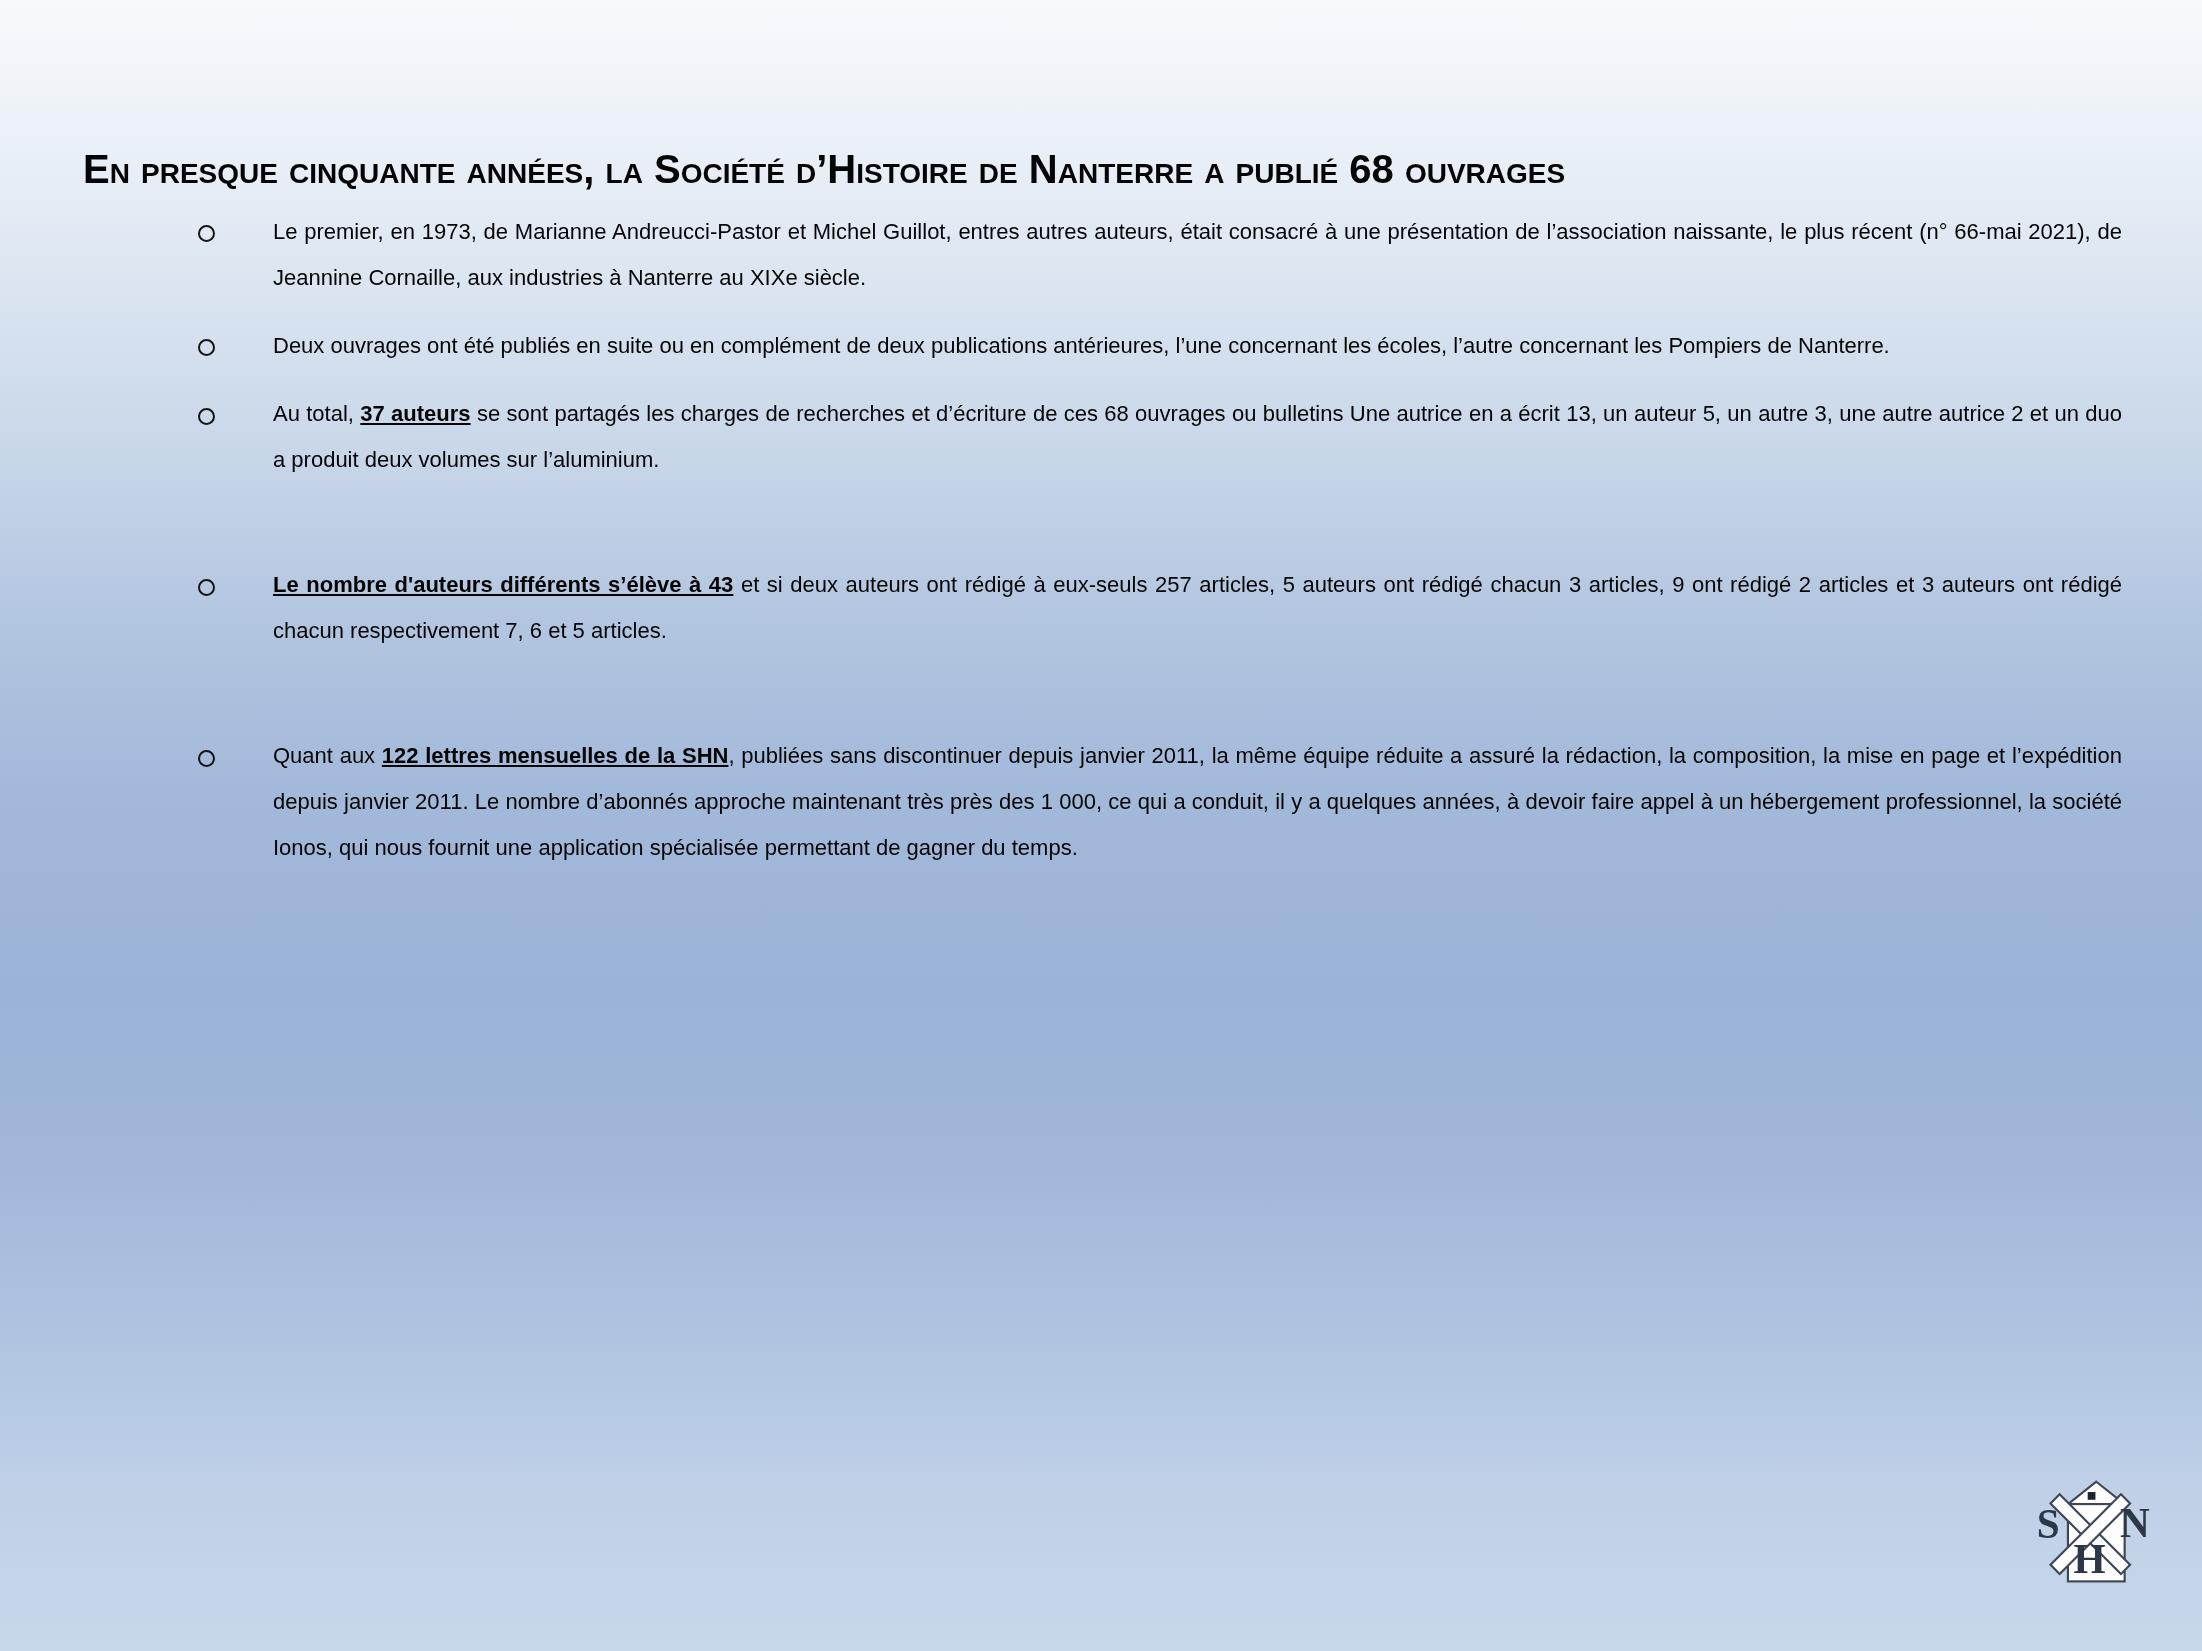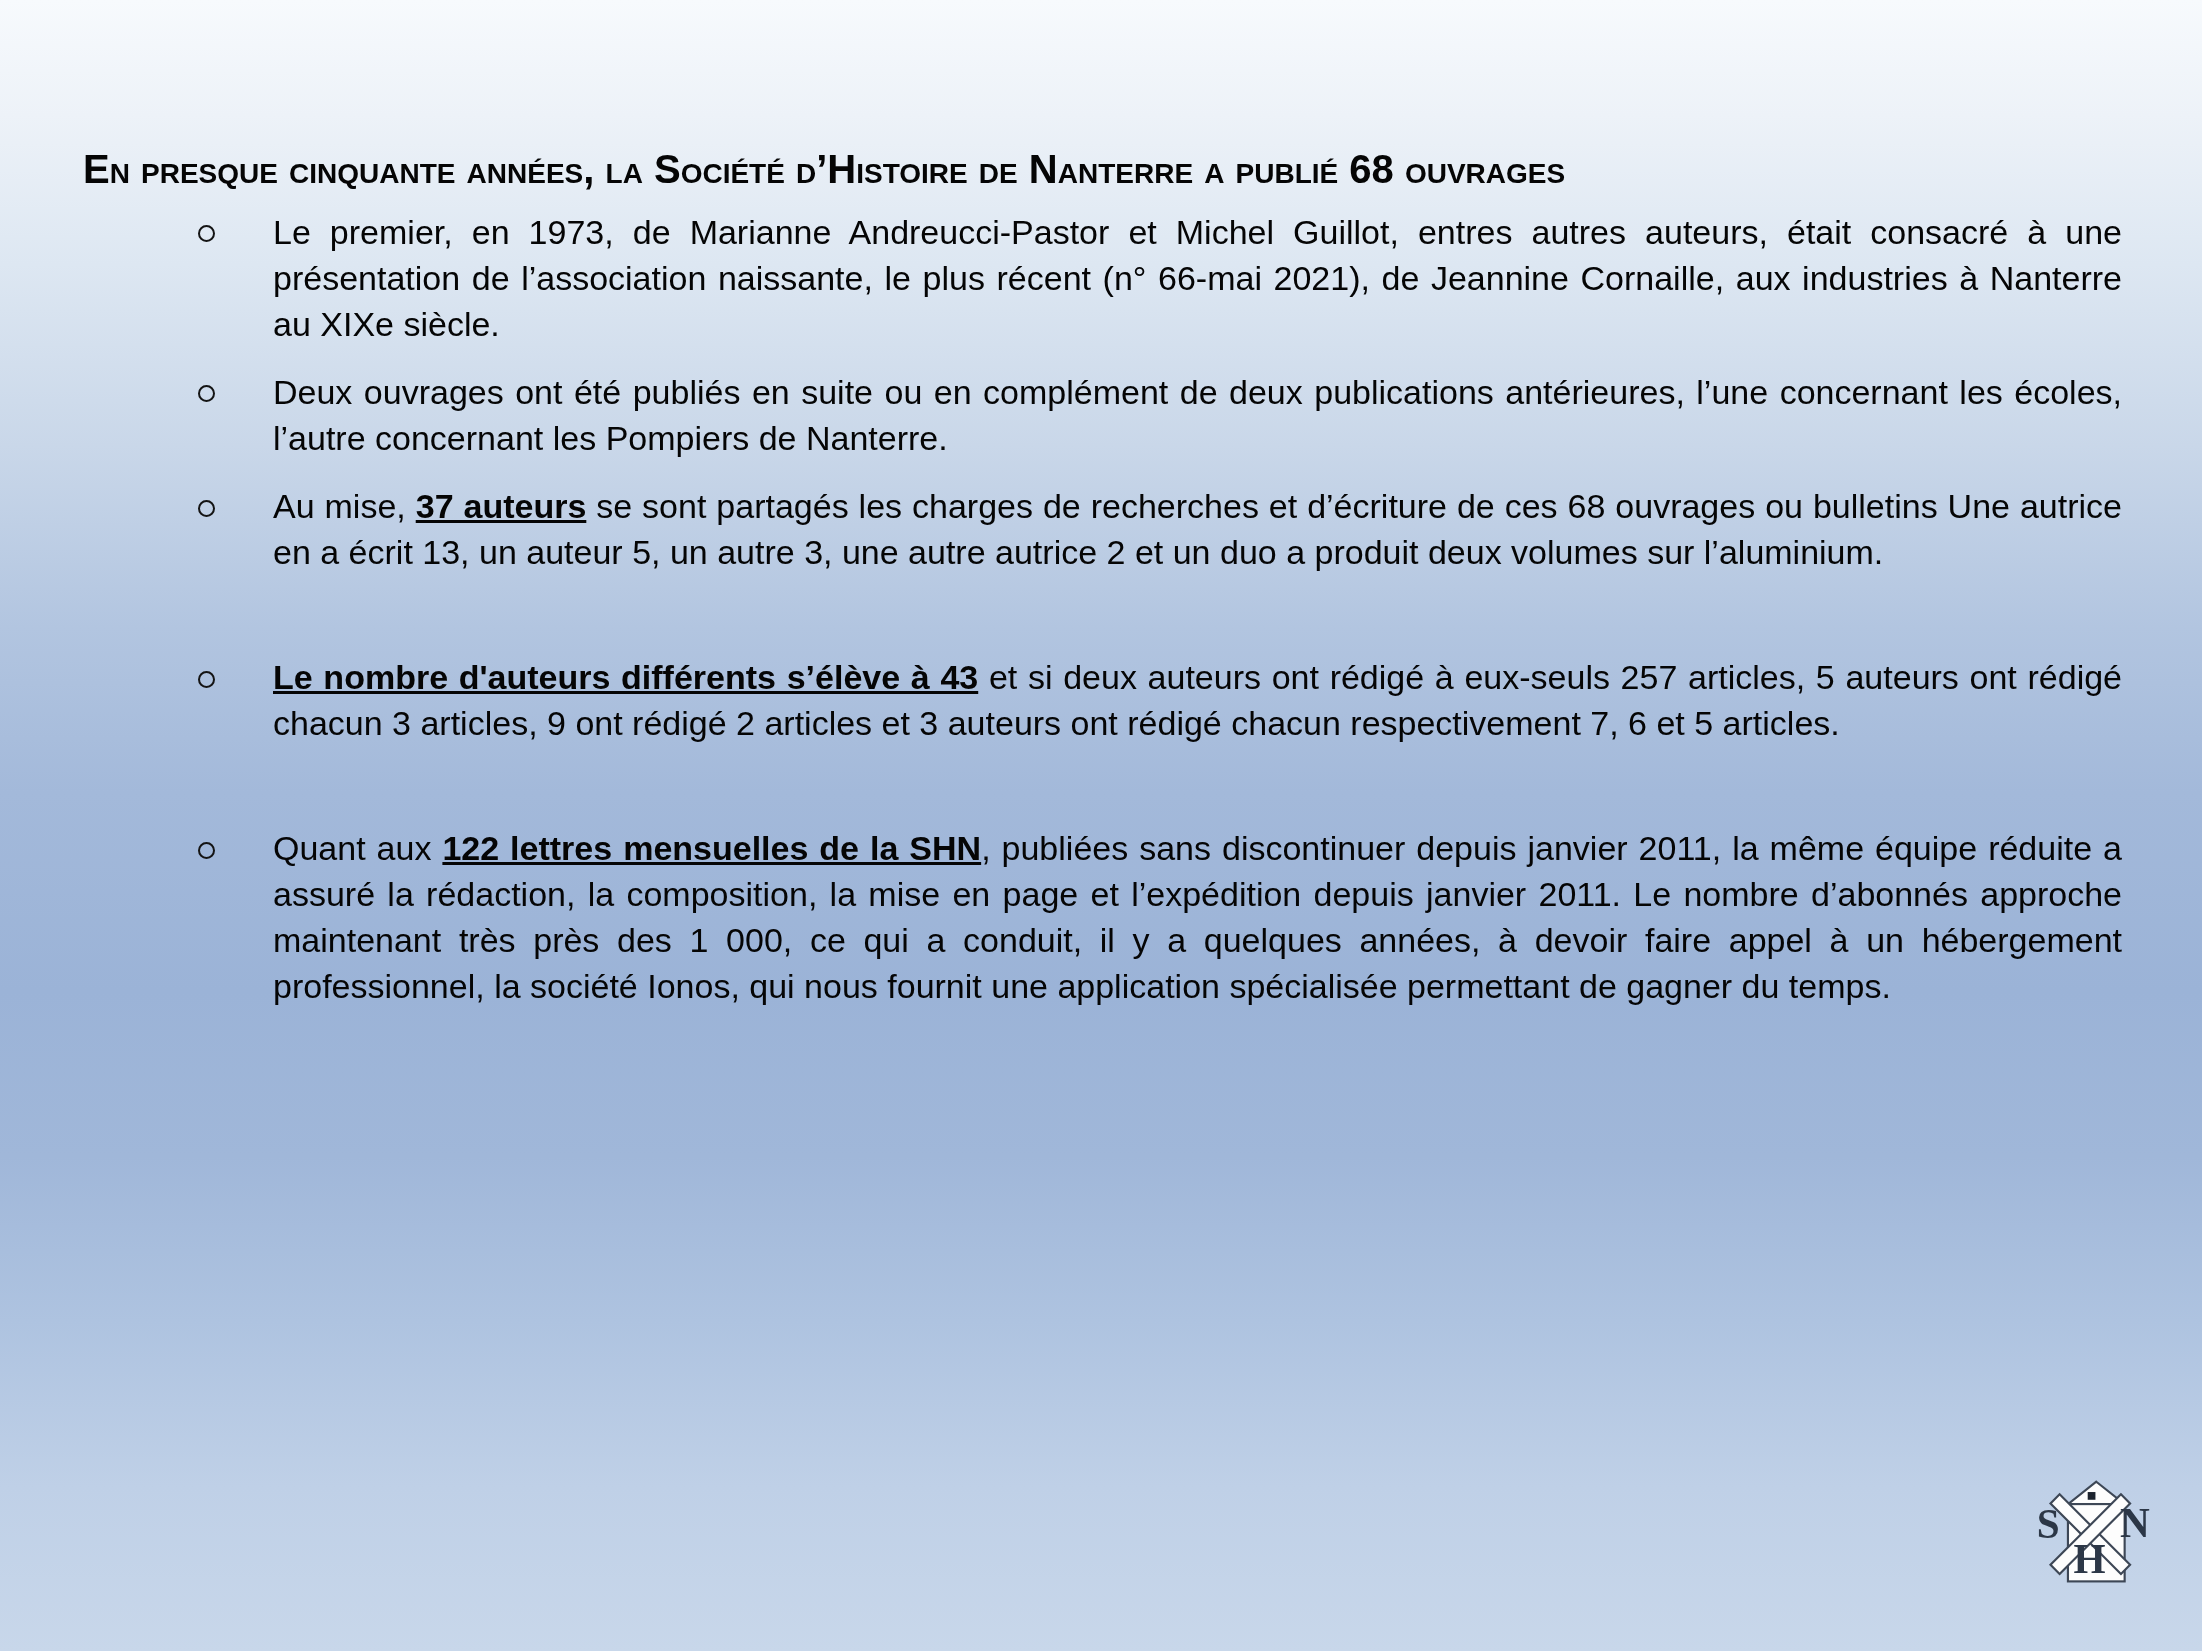--- a/index.html
+++ b/index.html
@@ -43,21 +43,21 @@
   .dot {
     position: absolute;
     left: 115px; top: 16.3px;
     width: 13px; height: 13px;
     border: 2.2px solid #141414;
     border-radius: 50%;
     box-sizing: content-box;
   }
   .btext {
     margin: 0;
-    font-size: 34px;
+    font-size: 22px;
     line-height: 46px;
     text-align: justify;
     text-justify: inter-word;
     color: #050505;
   }
   .b { font-weight: 700; text-decoration: underline; }
   .i { font-style: italic; }
   .logo {
     position: absolute;
     top: 1480px;
@@ -85,21 +85,21 @@
         <div class="bullet">
           <span class="dot"></span>
           <p class="btext"><span>Le premier, en 1973, de Marianne Andreucci-Pastor et Michel Guillot, entres autres auteurs, était consacré à une présentation de l’association naissante, le plus récent (n° 66-mai 2021), de Jeannine Cornaille, aux industries à Nanterre au XIXe siècle.</span></p>
         </div>
         <div class="bullet">
           <span class="dot"></span>
           <p class="btext"><span>Deux ouvrages ont été publiés en suite ou en complément de deux publications antérieures, l’une concernant les écoles, l’autre concernant les Pompiers de Nanterre.</span></p>
         </div>
         <div class="bullet">
           <span class="dot"></span>
-          <p class="btext"><span>Au mise, </span><span class="b">37 auteurs</span><span> se sont partagés les charges de recherches et d’écriture de ces 68 ouvrages ou bulletins Une autrice en a écrit 13, un auteur 5, un autre 3, une autre autrice 2 et un duo a produit deux volumes sur l’aluminium.</span></p>
+          <p class="btext"><span>Au total, </span><span class="b">37 auteurs</span><span> se sont partagés les charges de recherches et d’écriture de ces 68 ouvrages ou bulletins Une autrice en a écrit 13, un auteur 5, un autre 3, une autre autrice 2 et un duo a produit deux volumes sur l’aluminium.</span></p>
         </div>
       </div>
     </section>
 
     <section class="section">
       <div class="bullets">
         <div class="bullet">
           <span class="dot"></span>
           <p class="btext"><span class="b">Le nombre d'auteurs différents s’élève à 43</span><span> et si deux auteurs ont rédigé à eux-seuls 257 articles, 5 auteurs ont rédigé chacun 3 articles, 9 ont rédigé 2 articles et 3 auteurs ont rédigé chacun respectivement 7, 6 et 5 articles.</span></p>
         </div>

